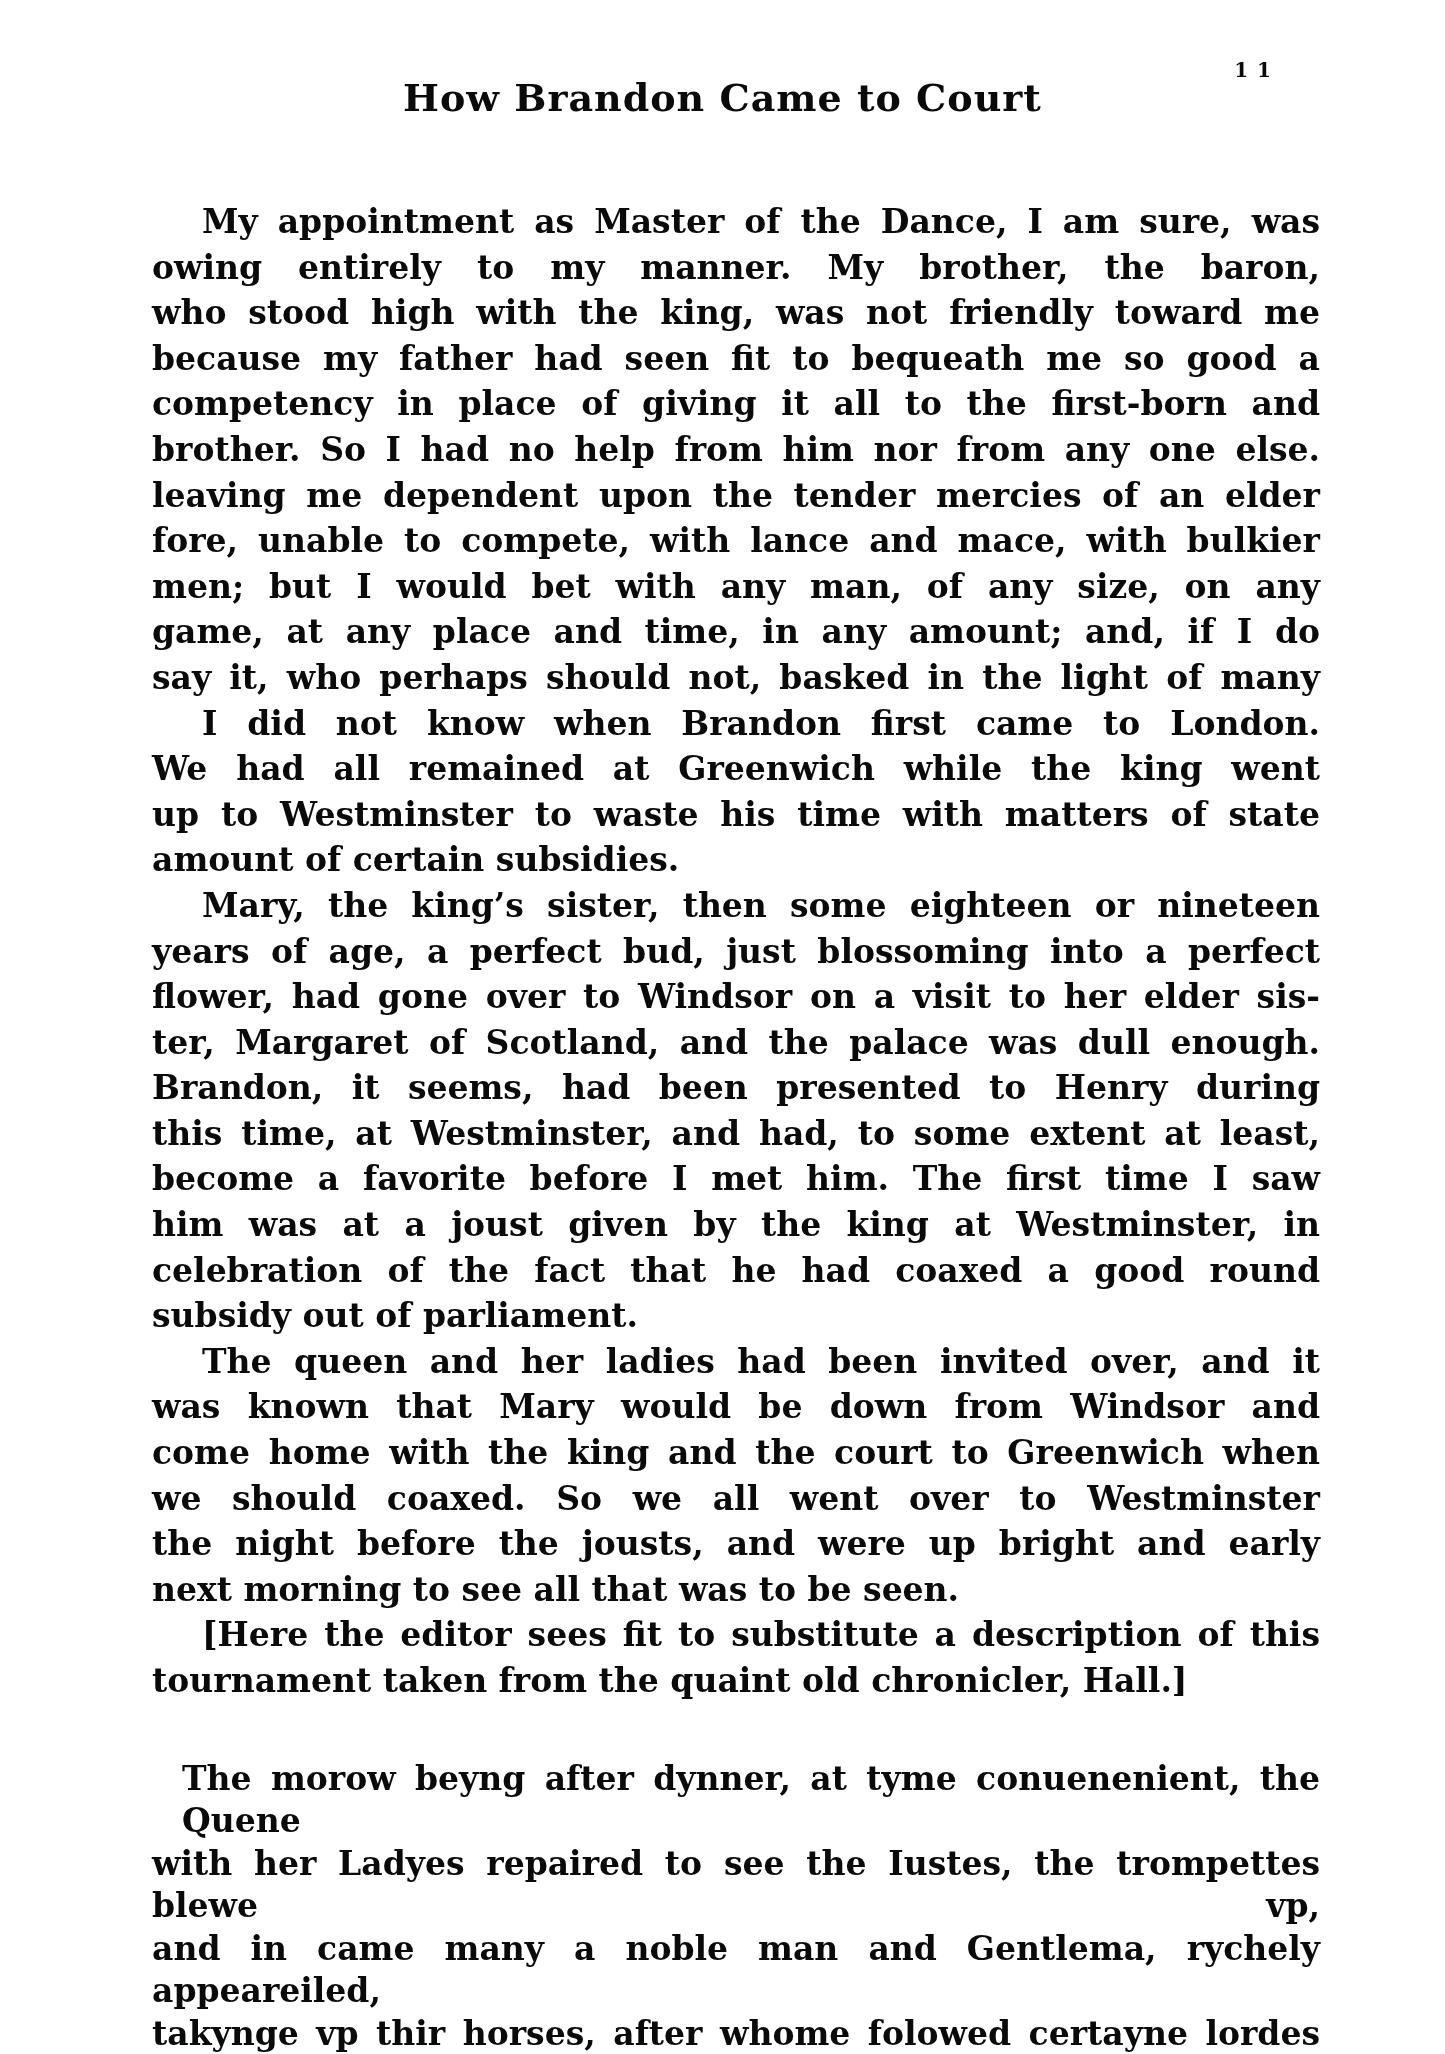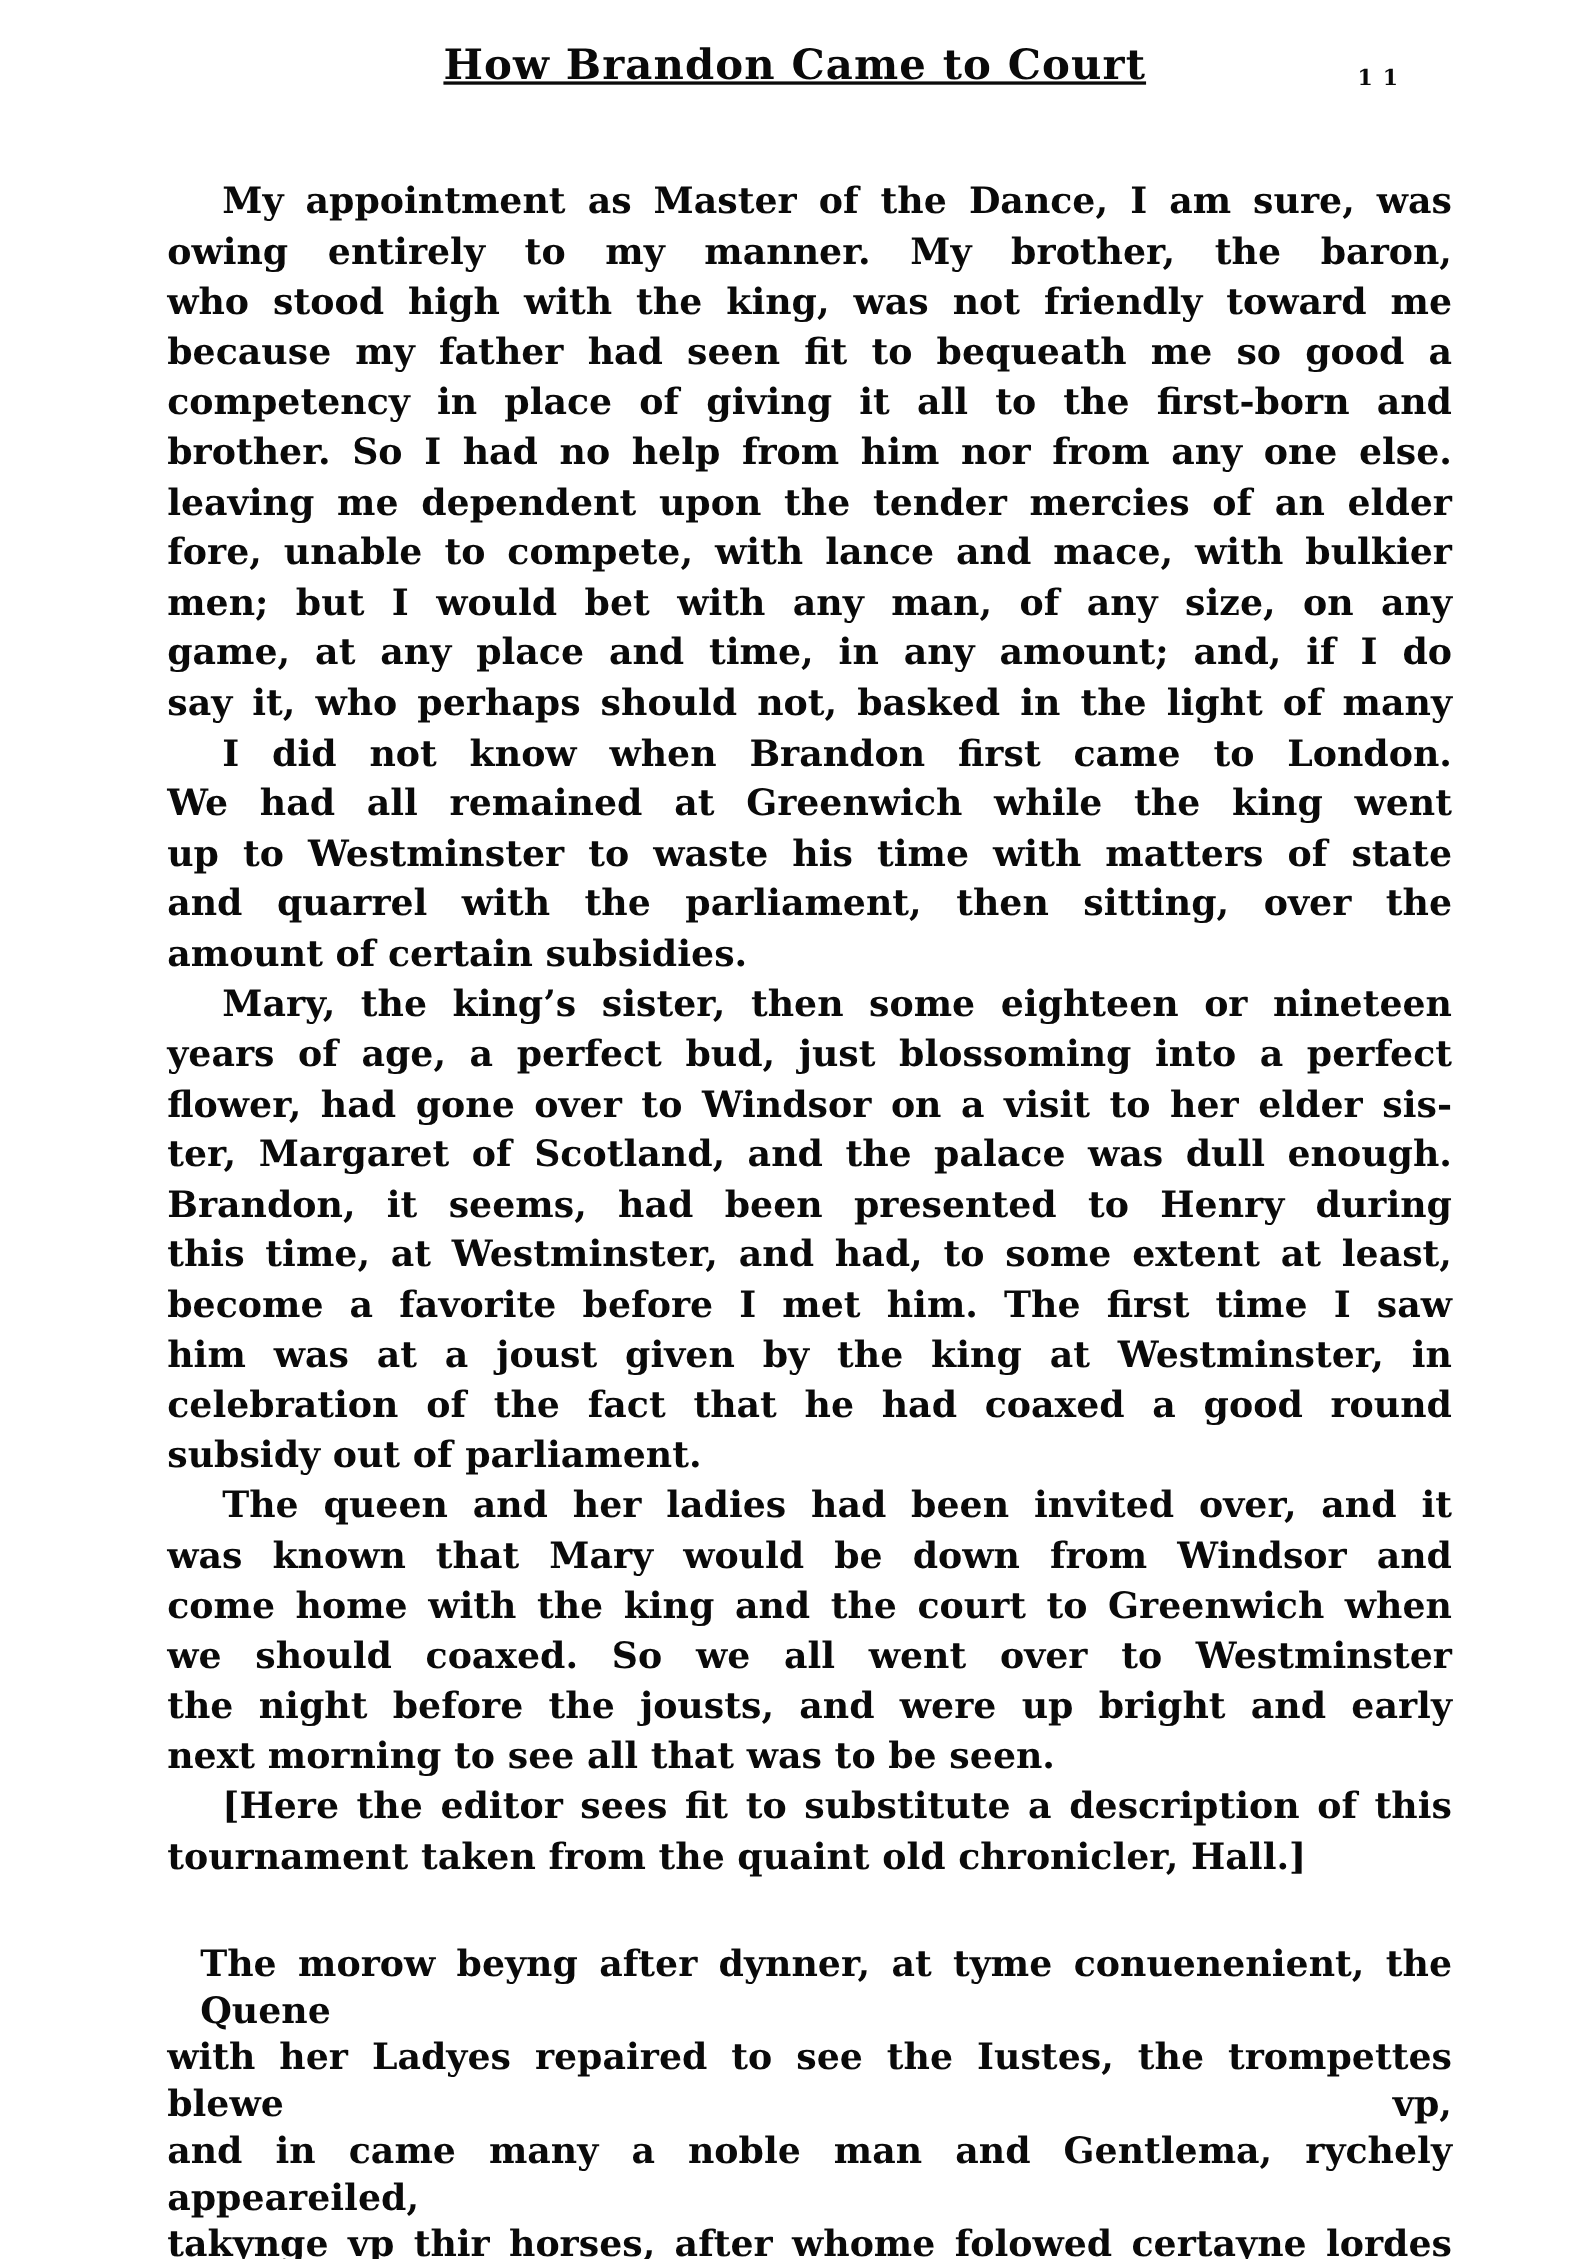--- a/index.html
+++ b/index.html
@@ -11,24 +11,23 @@
     position: relative;
     width: 1445px;
     height: 2054px;
     background: #ffffff;
     color: #0a0a0a;
     font-family: "DejaVu Serif", serif;
     overflow: hidden;
   }
   .header {
     position: relative;
-    padding-top: 36px;
+    padding-top: 75px;
     width: 100%;
     height: 56px;
-    text-decoration: underline;
   }
   .title {
     text-align: center;
     font-size: 38px;
     font-weight: bold;
     letter-spacing: 1px;
   }
   .pagenum {
     position: absolute;
     top: 58px;
@@ -82,21 +81,20 @@
         <div class="line">leaving me dependent upon the tender mercies of an elder</div>
         <div class="line">fore, unable to compete, with lance and mace, with bulkier</div>
         <div class="line">men; but I would bet with any man, of any size, on any</div>
         <div class="line">game, at any place and time, in any amount; and, if I do</div>
         <div class="line">say it, who perhaps should not, basked in the light of many</div>
       </div>
       <div class="paragraph body">
         <div class="line first">I did not know when Brandon first came to London.</div>
         <div class="line">We had all remained at Greenwich while the king went</div>
         <div class="line">up to Westminster to waste his time with matters of state</div>
-        <div class="line">and quarrel with the parliament, then sitting, over the</div>
         <div class="line no-stretch">amount of certain subsidies.</div>
       </div>
       <div class="paragraph body">
         <div class="line first">Mary, the king’s sister, then some eighteen or nineteen</div>
         <div class="line">years of age, a perfect bud, just blossoming into a perfect</div>
         <div class="line">flower, had gone over to Windsor on a visit to her elder sis-</div>
         <div class="line">ter, Margaret of Scotland, and the palace was dull enough.</div>
         <div class="line">Brandon, it seems, had been presented to Henry during</div>
         <div class="line">this time, at Westminster, and had, to some extent at least,</div>
         <div class="line">become a favorite before I met him. The first time I saw</div>

